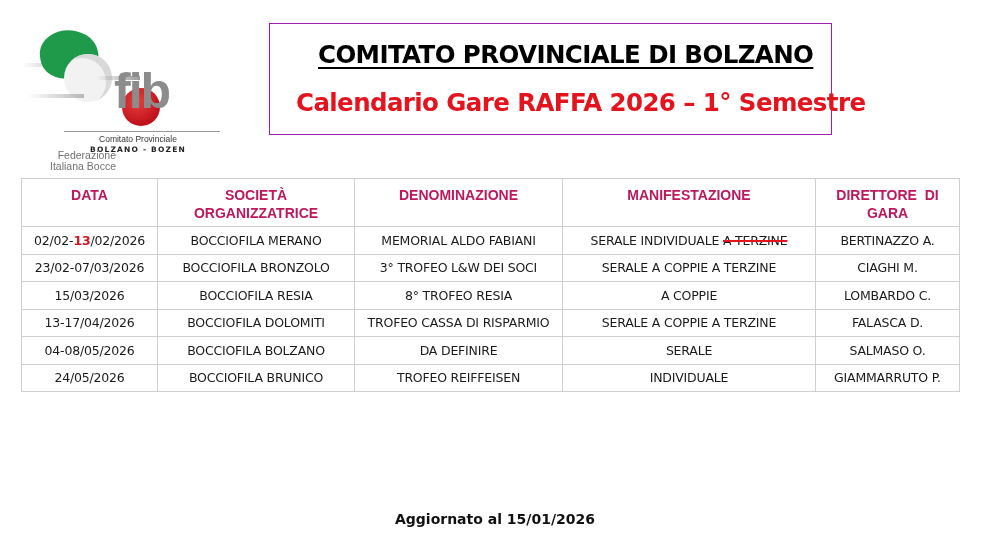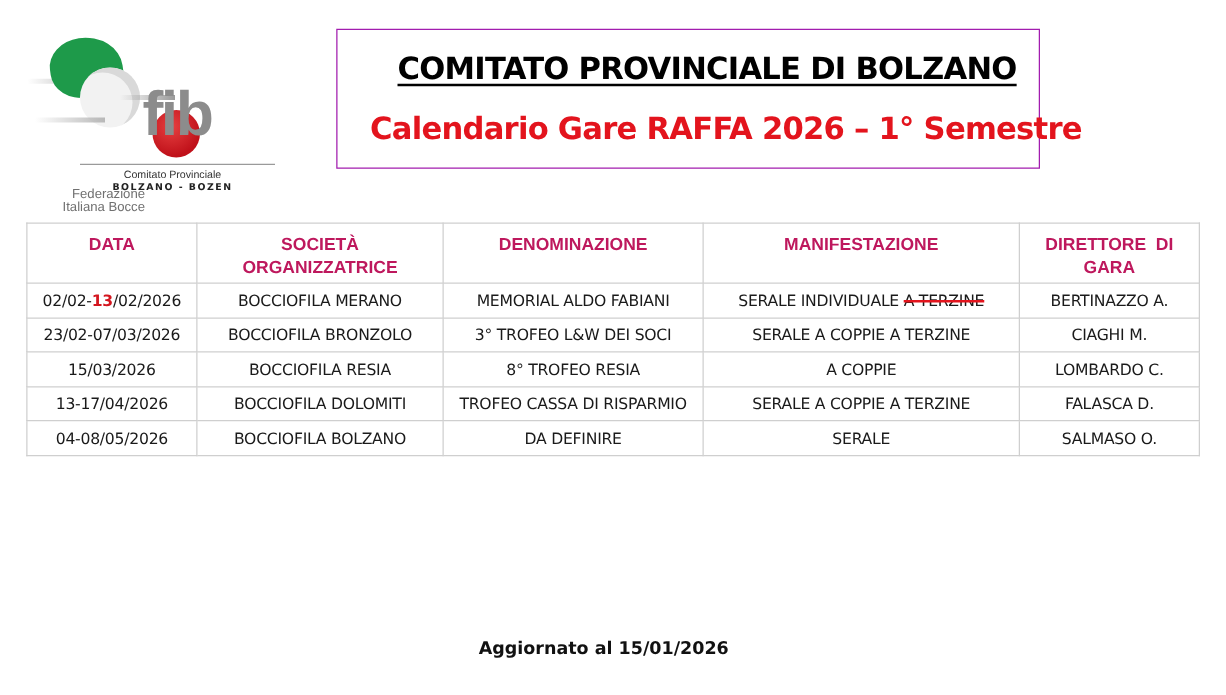--- a/index.html
+++ b/index.html
@@ -27,21 +27,21 @@
   
   table.cal { position: absolute; left: 21px; top: 178px; border-collapse: collapse; table-layout: fixed; width: 938px; }
   table.cal th, table.cal td { border: 1px solid #cfcfcf; text-align: center; padding: 0; white-space: nowrap; overflow: hidden; }
   table.cal th { font-family: "Liberation Sans", sans-serif; font-weight: bold; font-size: 14px; color: #be185d; height: 48px; vertical-align: top; padding-top: 7px; line-height: 18px; box-sizing: border-box; }
   table.cal td { font-family: "DejaVu Sans", sans-serif; font-size: 12.5px; color: #1a1a1a; height: 26.5px; letter-spacing: -0.2px; }
   .red { color: #e3262e; margin-top: 40px; }
   .red-strong { color: #d4161f; font-weight: bold; }
   .strike { text-decoration: line-through; text-decoration-color: #e3141d; text-decoration-thickness: 2px; }
   .sans { font-family: "Liberation Sans", sans-serif; font-size: 13px; }
 
-  .footer { position: absolute; left: 0; width: 966px; top: 511px; text-align: center; font-family: "DejaVu Sans", sans-serif; font-weight: bold; font-size: 14px; color: #111; }
+  .footer { position: absolute; left: 0; width: 966px; top: 511px; text-align: center; font-family: "DejaVu Sans", sans-serif; font-weight: bold; font-size: 14px; color: #111; padding-left: 12px; }
 </style>
 </head>
 <body>
 
 <div class="logo">
   <div class="streak1"></div>
   <div class="green"></div>
   <div class="white"></div>
   <div class="streak2"></div>
   <div class="redshadow"></div>
@@ -107,16 +107,23 @@
       <td>SERALE A COPPIE A TERZINE</td>
       <td>FALASCA D.</td>
     </tr>
     <tr>
       <td>04-08/05/2026</td>
       <td>BOCCIOFILA BOLZANO</td>
       <td>DA DEFINIRE</td>
       <td>SERALE</td>
       <td>SALMASO O.</td>
     </tr>
+    <tr>
+      <td>24/05/2026</td>
+      <td>BOCCIOFILA BRUNICO</td>
+      <td>TROFEO REIFFEISEN</td>
+      <td>INDIVIDUALE</td>
+      <td>GIAMMARRUTO P.</td>
+    </tr>
   </tbody>
 </table>
 
 <div class="footer">Aggiornato al 15/01/2026</div>
 
 </body></html>

